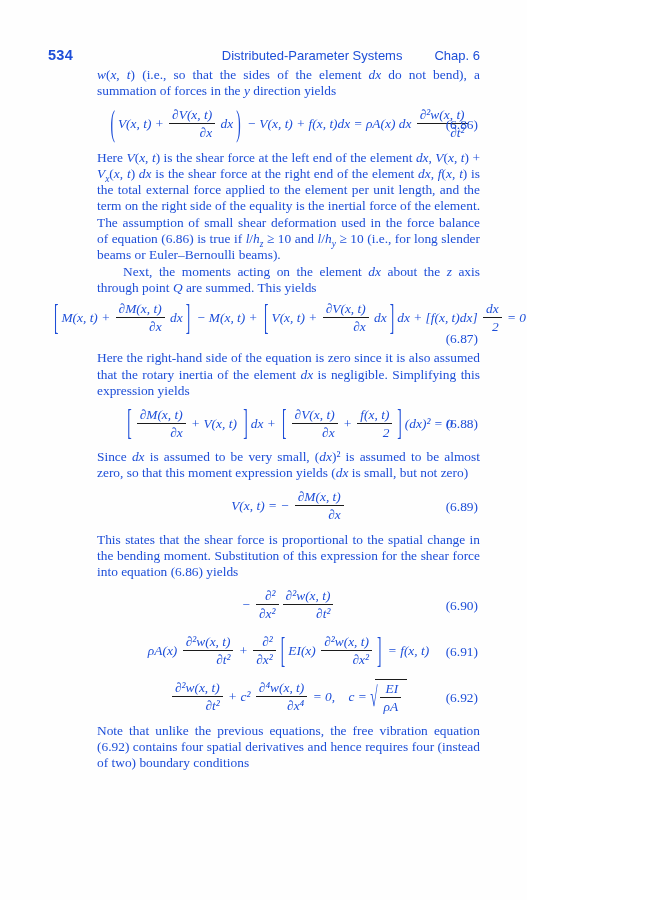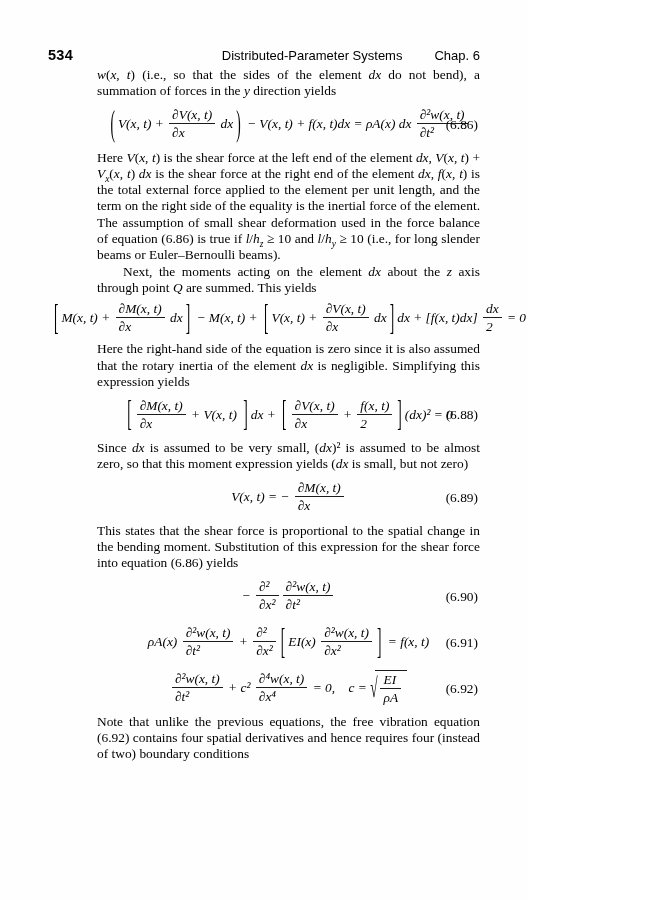--- a/index.html
+++ b/index.html
@@ -1,18 +1,18 @@
 <!DOCTYPE html>
 <html><head>
 <meta charset="utf-8">
 <style>
   html,body { margin:0; padding:0; background:#ffffff; }
   .page {
     position:relative; width:527px; height:900px; background:#fefefe;
-    color:#000000; overflow:hidden;
+    color:#1d4ed8; overflow:hidden;
     font-family:"Liberation Serif","DejaVu Serif",serif;
   }
   .header {
     display:flex; justify-content:space-between; align-items:baseline;
     padding:47px 47px 0 48px;
     font-family:"Liberation Sans","DejaVu Sans",sans-serif;
     font-size:13px;
   }
   .header .page-num { font-weight:bold; font-size:14.5px; letter-spacing:.3px; }
   .header .right { display:flex; gap:32px; font-size:13px;padding-left:9px; }
@@ -37,21 +37,21 @@
     position:absolute; right:2px; top:50%; transform:translateY(-50%);
     font-style:normal;
   }
   .eq.tag-below .eq-tag {
     position:static; transform:none; display:block; text-align:right;
     margin-top:-5px; padding-right:2px; line-height:14px;
   }
   .fx { display:inline; }
   .mt { display:inline; }
   .frac {
-    display:inline-block; vertical-align:middle; text-align:left;
+    display:inline-block; vertical-align:middle; text-align:right;
     line-height:1.12; margin:0 2px; position:relative; top:-1px;
   }
   .frac .num { display:block; padding:0 3px 1px; }
   .frac .den { display:block; border-top:1px solid #1b1b1b; padding:1px 3px 0; }
   .big {
     display:inline-block; vertical-align:middle; line-height:1;
     transform:scaleY(2.5); margin:0 3px; font-style:normal; position:relative; top:-1px;
   }
   .sqrt { display:inline-flex; align-items:center; vertical-align:middle; position:relative; top:-1px; }
   .rad { display:inline-block; transform:scaleY(2.05); line-height:1; margin-right:-2px; }
@@ -81,20 +81,21 @@
       <div class="eq-tag">(6.86)</div>
     </div>
 
     <p class="para">Here <i>V</i>(<i>x</i>, <i>t</i>) is the shear force at the left end of the element <i>dx</i>, <i>V</i>(<i>x</i>, <i>t</i>) + <i>V<sub>x</sub></i>(<i>x</i>, <i>t</i>) <i>dx</i> is the shear force at the right end of the element <i>dx</i>, <i>f</i>(<i>x</i>, <i>t</i>) is the total external force applied to the element per unit length, and the term on the right side of the equality is the inertial force of the element. The assumption of small shear deformation used in the force balance of equation (6.86) is true if <i>l</i>/<i>h<sub>z</sub></i> ≥ 10 and <i>l</i>/<i>h<sub>y</sub></i> ≥ 10 (i.e., for long slender beams or Euler–Bernoulli beams).</p>
     <p class="para indent">Next, the moments acting on the element <i>dx</i> about the <i>z</i> axis through point <i>Q</i> are summed. This yields</p>
 
     <div class="eq tag-below">
       <div class="eq-body">
           <span class="fx"><span class="big" style="transform: scaleY(2.6);">[</span><span class="mt">M(x, t) + </span><span class="frac"><span class="num">∂M(x, t)</span><span class="den">∂x</span></span><span class="mt"> dx</span><span class="big" style="transform: scaleY(2.6);">]</span><span class="mt"> − M(x, t) + </span><span class="big" style="transform: scaleY(2.6);">[</span><span class="mt">V(x, t) + </span><span class="frac"><span class="num">∂V(x, t)</span><span class="den">∂x</span></span><span class="mt"> dx</span><span class="big" style="transform: scaleY(2.6);">]</span><span class="mt">dx + [f(x, t)dx] </span><span class="frac"><span class="num">dx</span><span class="den">2</span></span><span class="mt"> = 0</span></span>
         </div>
+      <div class="eq-tag">(6.87)</div>
     </div>
 
     <p class="para">Here the right-hand side of the equation is zero since it is also assumed that the rotary inertia of the element <i>dx</i> is negligible. Simplifying this expression yields</p>
 
     <div class="eq">
       <div class="eq-body">
           <span class="fx"><span class="big" style="transform: scaleY(2.6);">[</span><span class="frac"><span class="num">∂M(x, t)</span><span class="den">∂x</span></span><span class="mt"> + V(x, t) </span><span class="big" style="transform: scaleY(2.6);">]</span><span class="mt">dx + </span><span class="big" style="transform: scaleY(2.6);">[</span><span class="frac"><span class="num">∂V(x, t)</span><span class="den">∂x</span></span><span class="mt"> + </span><span class="frac"><span class="num">f(x, t)</span><span class="den">2</span></span><span class="big" style="transform: scaleY(2.6);">]</span><span class="mt">(dx)² = 0</span></span>
         </div>
       <div class="eq-tag">(6.88)</div>
     </div>

